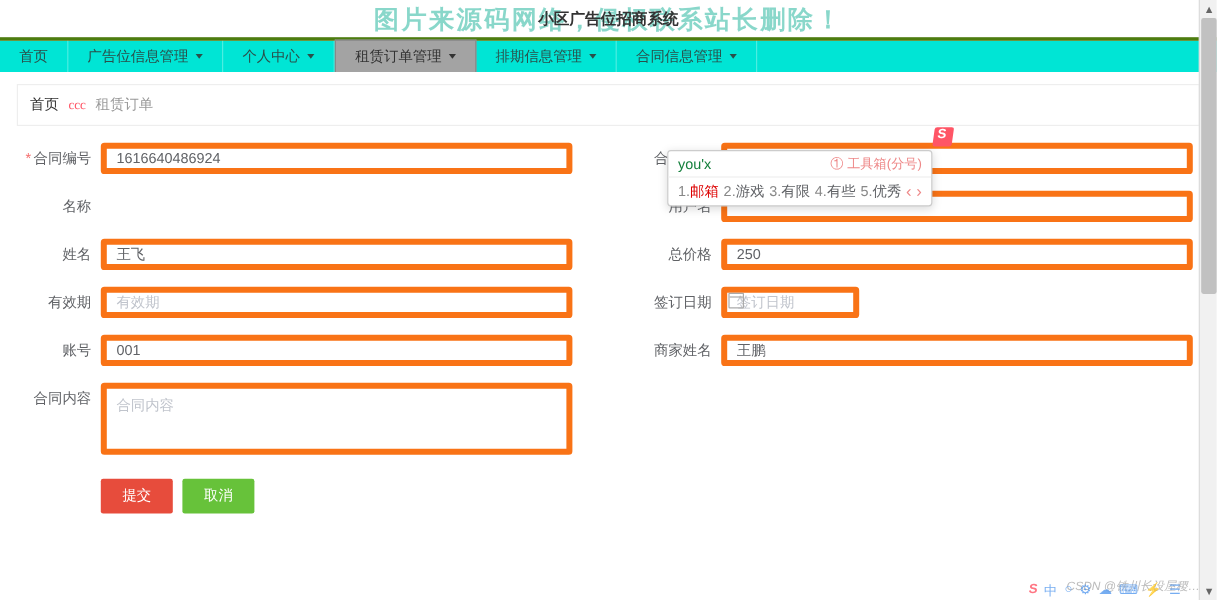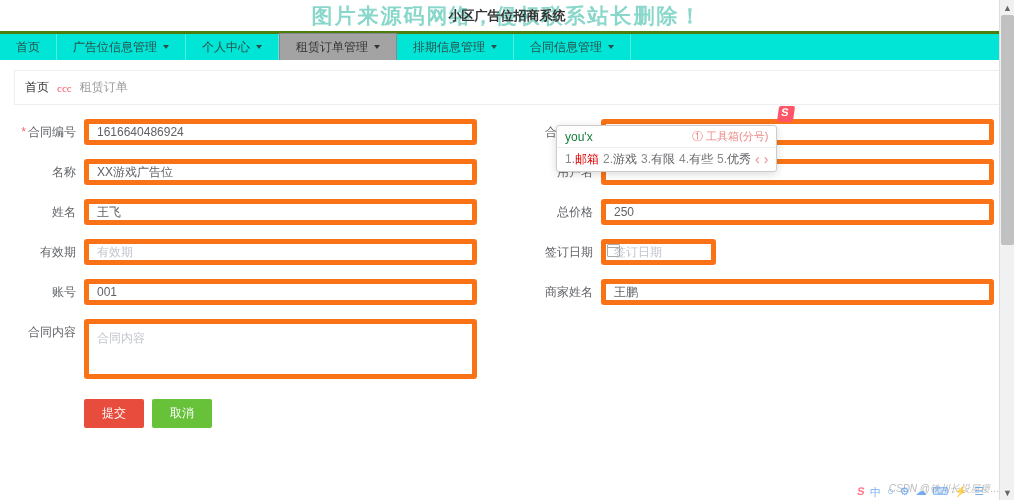--- a/index.html
+++ b/index.html
@@ -93,21 +93,20 @@
   </div>
 
   <div class="form-wrap">
     <div class="col">
       <div class="field req">
           <label>合同编号</label>
           <input value="1616640486924" style="">
         </div>
       <div class="field">
           <label>名称</label>
-          <input value="XX游戏广告位" style="">
         </div>
       <div class="field">
           <label>姓名</label>
           <input value="王飞" style="">
         </div>
       <div class="field">
           <label>有效期</label>
           <input placeholder="有效期" style="">
         </div>
       <div class="field">

